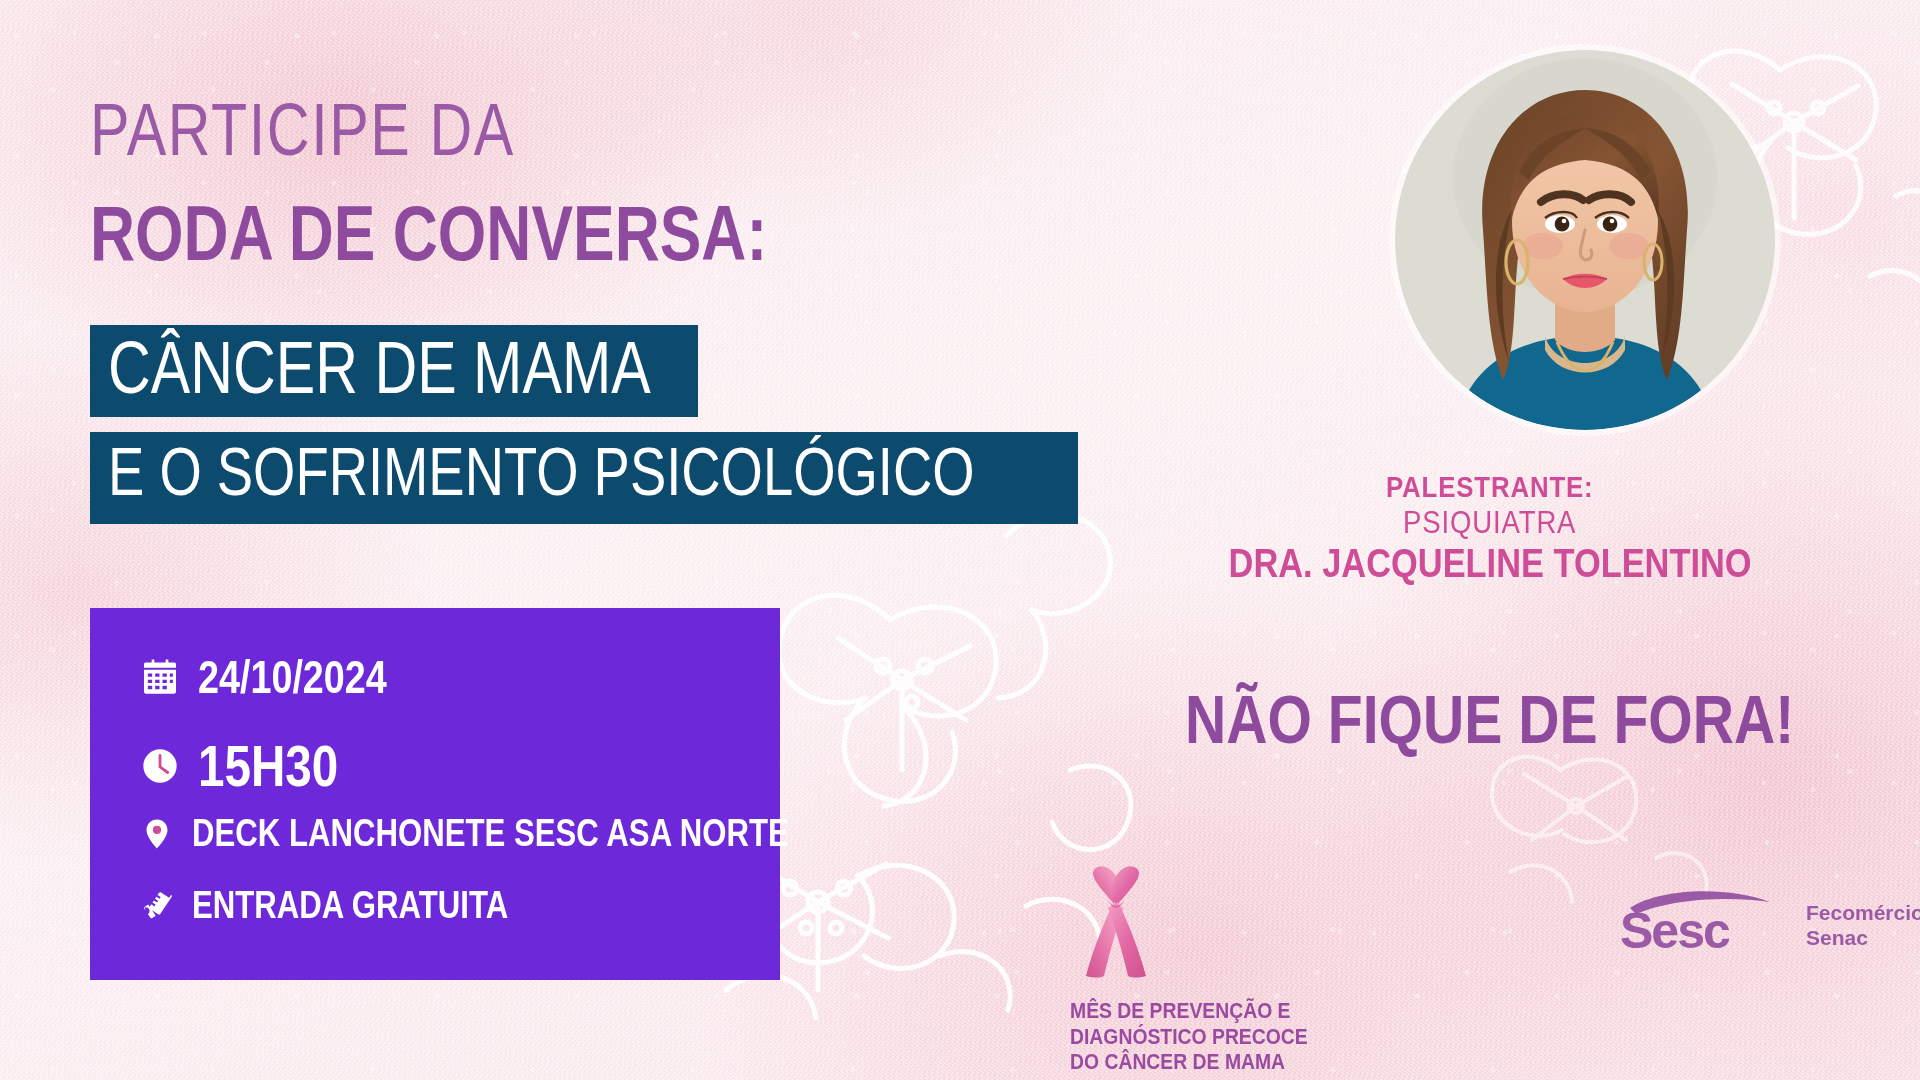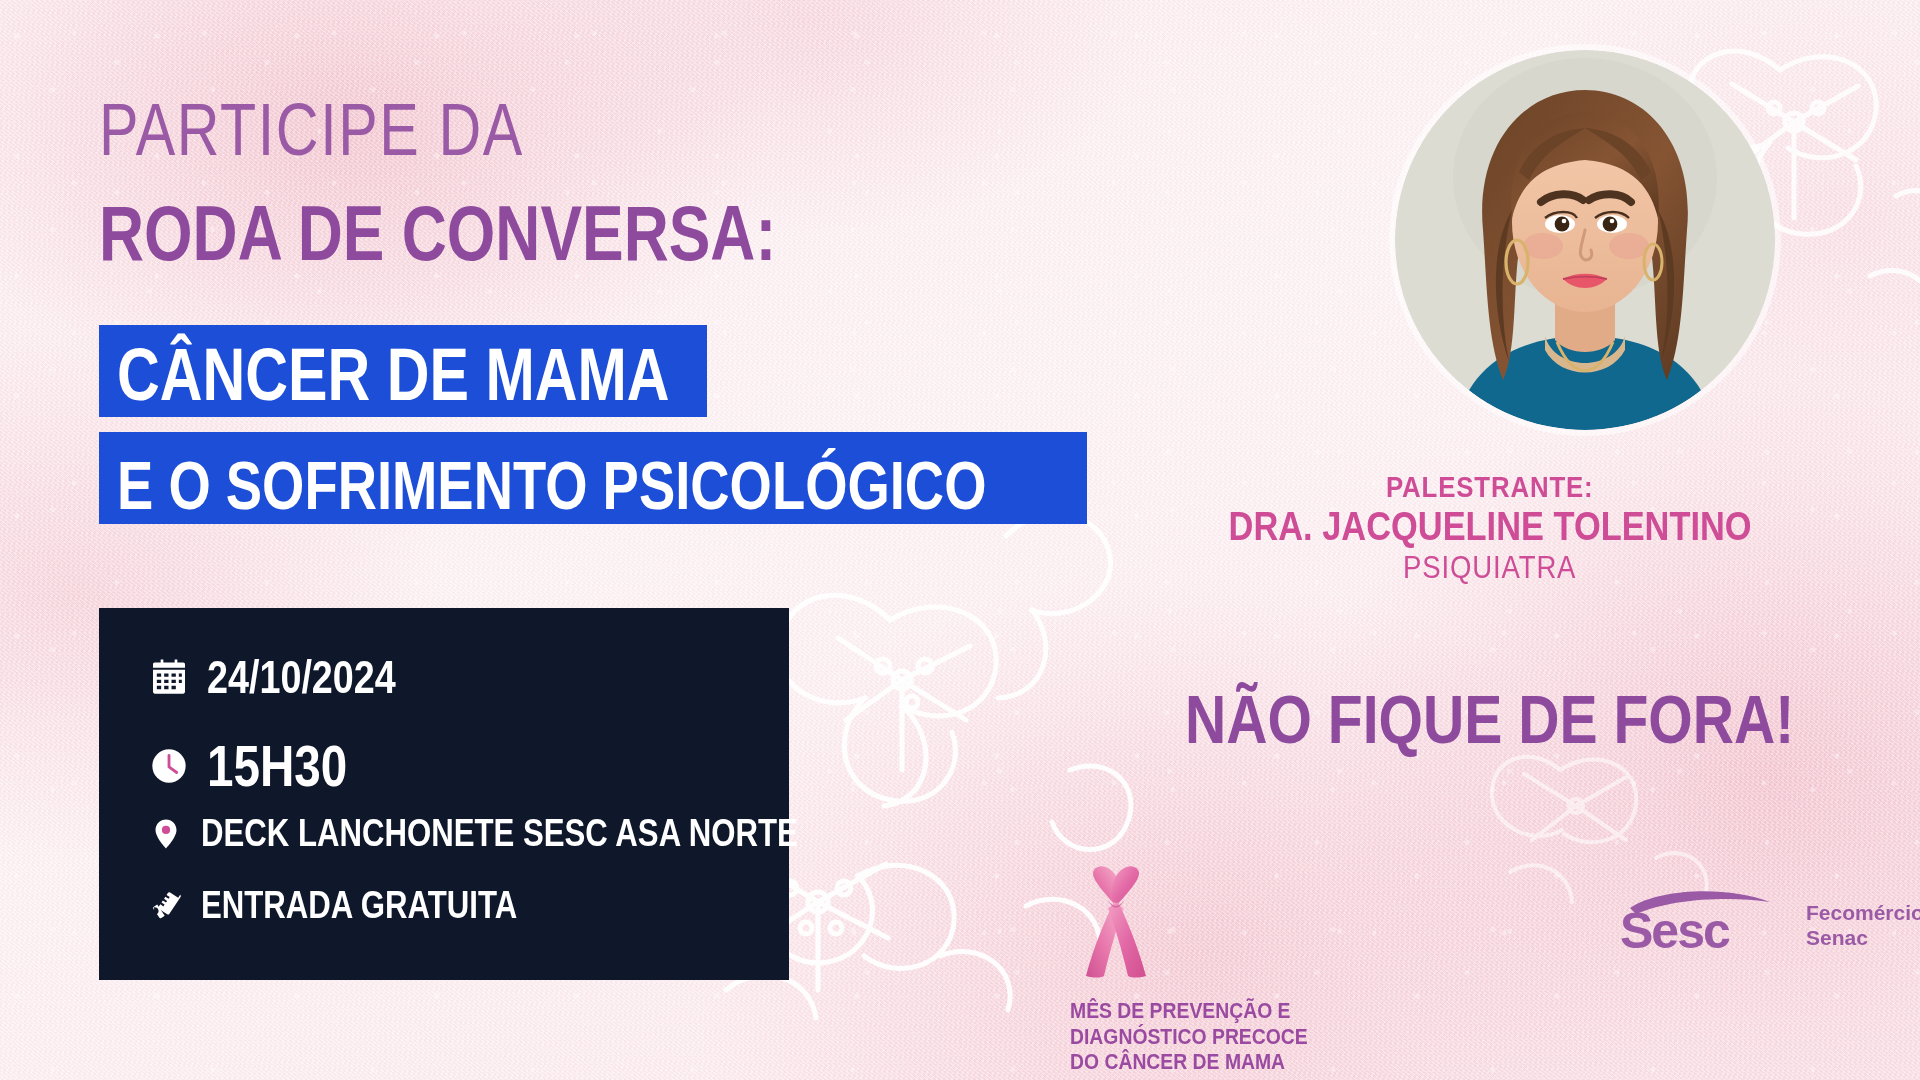--- a/index.html
+++ b/index.html
@@ -44,21 +44,21 @@
       radial-gradient(circle at 33% 64%, rgba(255,255,255,.8) 0 2px, rgba(255,255,255,0) 3px),
       radial-gradient(circle at 57% 22%, rgba(255,255,255,.8) 0 2px, rgba(255,255,255,0) 3px),
       radial-gradient(circle at 78% 48%, rgba(255,255,255,.8) 0 2px, rgba(255,255,255,0) 3px),
       radial-gradient(circle at 88% 82%, rgba(255,255,255,.8) 0 2px, rgba(255,255,255,0) 3px);
     background-size:140px 120px,160px 140px,130px 150px,150px 130px,170px 160px;
   }
   .floral { position:absolute; pointer-events:none; }
   .floral svg { display:block; }
 
   
-  .left { position:absolute; left:0; top:0; width:1060px; height:1080px;margin-left:9px; }
+  .left { position:absolute; left:0; top:0; width:1060px; height:1080px; }
 
   .kicker {
     position:absolute; left:90px; top:96px;
     font-size:74px; line-height:.92;
     letter-spacing:2px;
     color:#9a5aa6;
     font-weight:400;
     transform:scaleX(.80); transform-origin:left center;
     white-space:nowrap;
   }
@@ -67,36 +67,36 @@
     font-size:78px; line-height:.90;
     color:#8e4b9e;
     font-weight:700;
     letter-spacing:0px;
     transform:scaleX(.80); transform-origin:left center;
     white-space:nowrap;
   }
 
   .hl {
     position:absolute;
-    background:#1d4ed8;
+    background:#0c4a6e;
     color:#ffffff;
-    font-weight:700;
-    display:flex; align-items:flex-end;
+    font-weight:400;
+    display:flex; align-items:flex-start;
     white-space:nowrap;
     overflow:hidden;
   }
   .hl span { transform:scaleX(.80); transform-origin:left center; display:inline-block; }
 
   .hl-1 { left:90px; top:325px;  width:608px; height:92px;  font-size:74px; padding-left:18px; }
   .hl-2 { left:90px; top:432px;  width:988px; height:92px;  font-size:68px; padding-left:18px; }
 
   .detail-box {
     position:absolute; left:90px; top:608px;
     width:690px; height:372px;
-    background:#0f172a;
+    background:#6d28d9;
   }
   .drow {
     position:absolute; left:50px;
     display:flex; align-items:center; gap:18px;
     color:#fff; font-weight:700;
     white-space:nowrap;
   }
   .drow .txt { transform:scaleX(.82); transform-origin:left center; display:inline-block; }
   .drow-1 { top:42px;  font-size:46px; }
   .drow-2 { top:124px; font-size:58px; }
@@ -347,22 +347,22 @@
           <ellipse cx="258" cy="212" rx="9" ry="18" stroke="#d8b36b" stroke-width="3" fill="none"></ellipse>
 
           <path d="M124 122 C136 96 160 80 190 78 C168 92 146 104 134 130 Z" fill="#6b4327"></path>
           <path d="M256 122 C244 96 220 80 190 78 C212 92 234 104 246 130 Z" fill="#6b4327"></path>
         </g>
       </svg>
     </div>
 
     <div class="speaker">
       <div><span class="sp-role">PALESTRANTE:</span></div>
+      <div><span class="sp-spec">PSIQUIATRA</span></div>
       <div><span class="sp-name">DRA. JACQUELINE TOLENTINO</span></div>
-      <div><span class="sp-spec">PSIQUIATRA</span></div>
     </div>
 
     <div class="cta">
       <span>NÃO FIQUE DE FORA!</span>
     </div>
 
     <div class="ribbon-lockup">
       <span>
         <svg width="92" height="120" viewBox="0 0 92 120">
           <defs>

